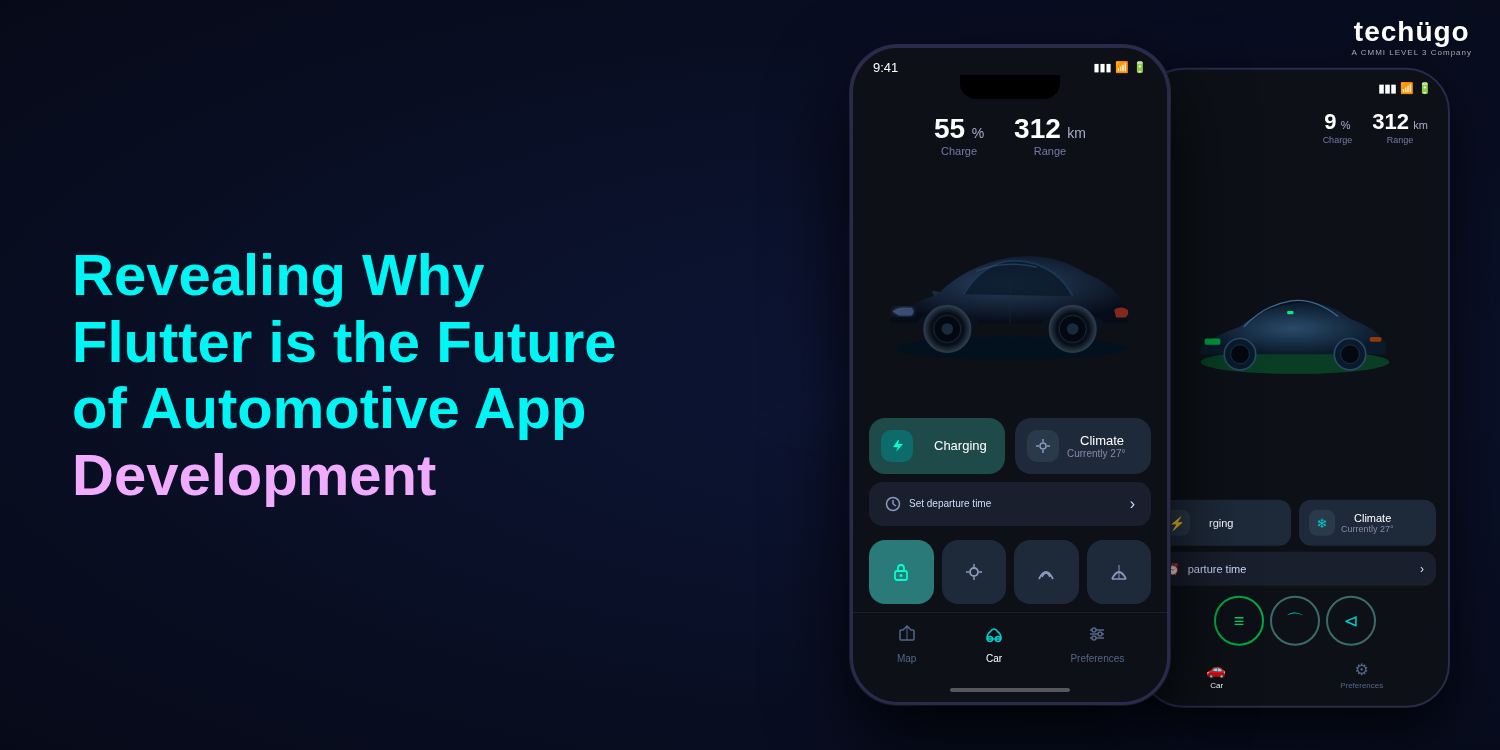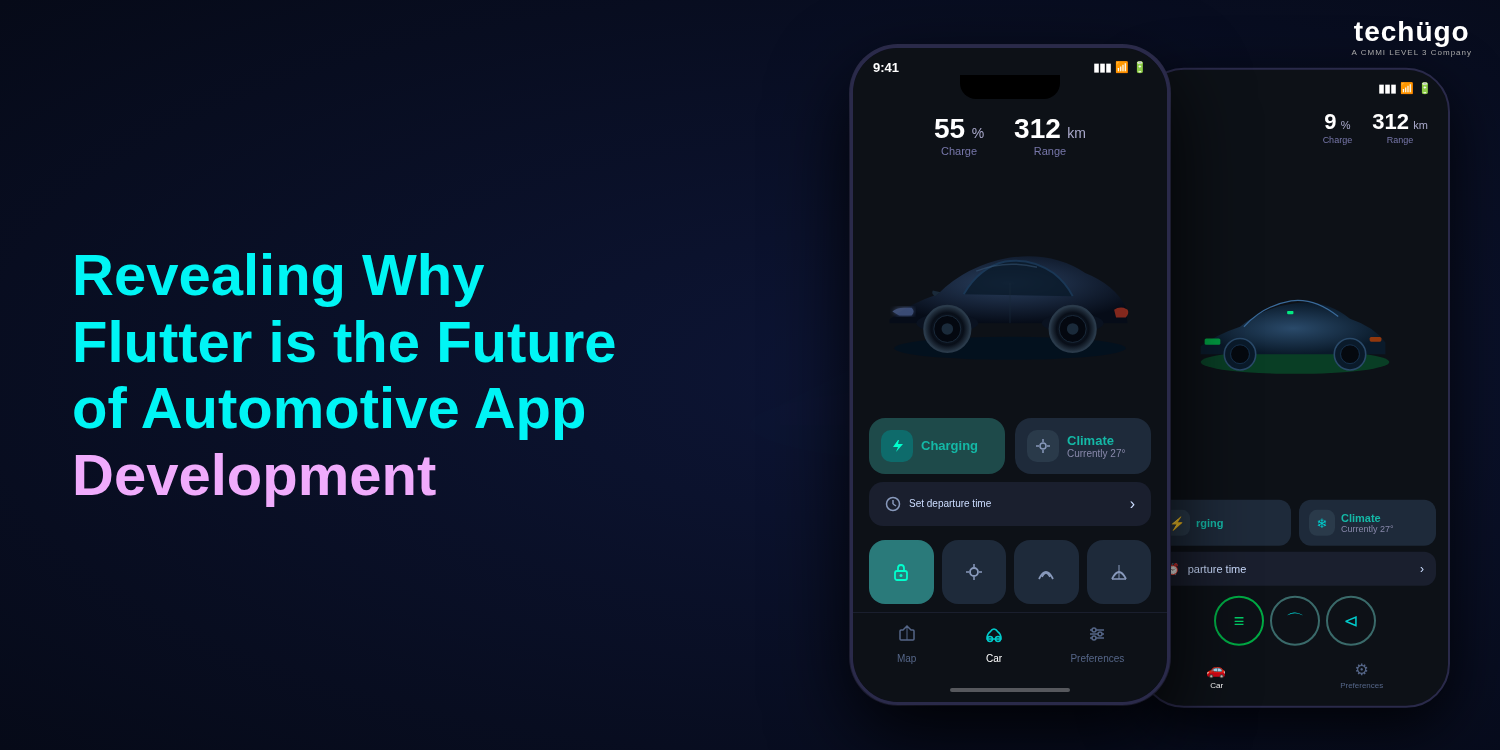--- a/index.html
+++ b/index.html
@@ -155,21 +155,21 @@
       position: relative;
     }
 
     
     .status-bar {
       display: flex;
       justify-content: space-between;
       align-items: center;
       padding: 12px 20px 4px;
       font-size: 13px;
-      font-weight: 700;
+      font-weight: 400;
       color: #ffffff;
     }
 
     .status-bar-back {
       display: flex;
       justify-content: flex-end;
       align-items: center;
       padding: 12px 16px 4px;
       font-size: 11px;
       font-weight: 700;
@@ -274,22 +274,23 @@
       color: #00ffff;
     }
 
     .ctrl-text {
       display: flex;
       flex-direction: column;
     }
 
     .ctrl-title {
       font-size: 13px;
-      font-weight: 700;
-      color: #14b8a6;
+      font-weight: 400;
+      color: #ffffff;
+      margin-left: 13px;
     }
 
     .ctrl-sub {
       font-size: 10px;
       color: #8888aa;
     }
 
     
     .departure-row {
       margin: 0 16px 8px;

